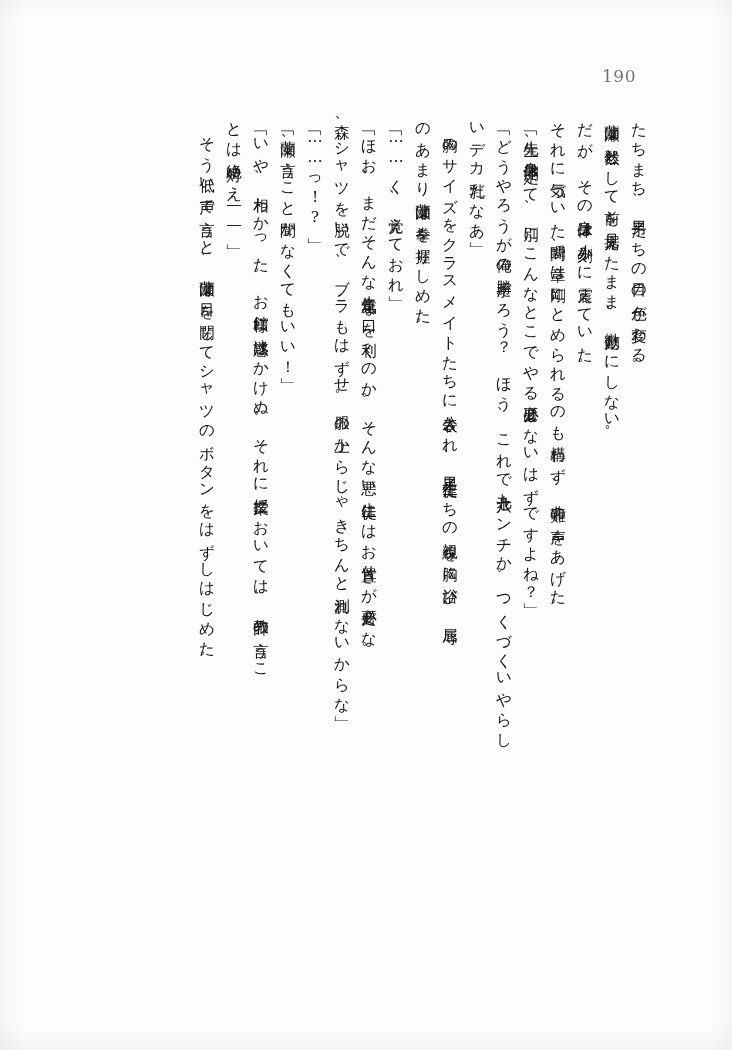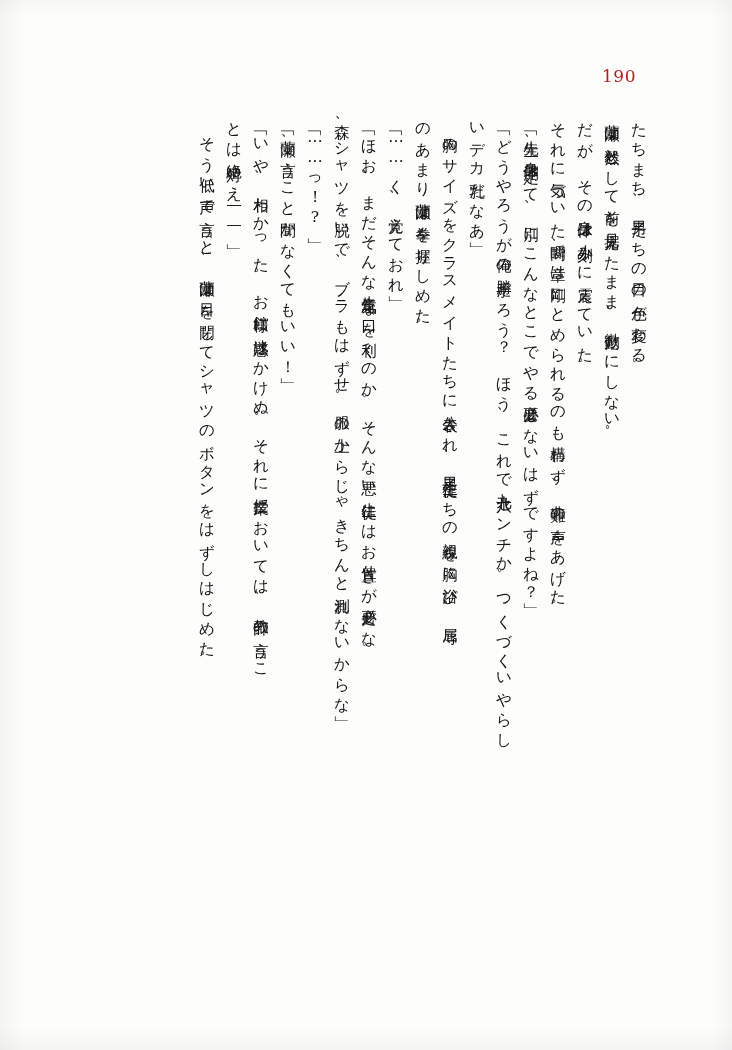--- a/index.html
+++ b/index.html
@@ -35,21 +35,21 @@
       linear-gradient(to top, rgba(0,0,0,0.03) 0px, rgba(0,0,0,0) 24px);
   }
 
   .page-number {
     position: absolute;
     top: 66px;
     right: 96px;
     font-family: "DejaVu Serif", "Liberation Serif", serif;
     font-size: 17px;
     letter-spacing: 0.5px;
-    color: #b91c1c;
+    color: #737373;
   }
 
   
   .text-body {
     position: absolute;
     top: 112px;
     right: 86px;
     left: 86px;
     height: 838px;
     display: flex;

